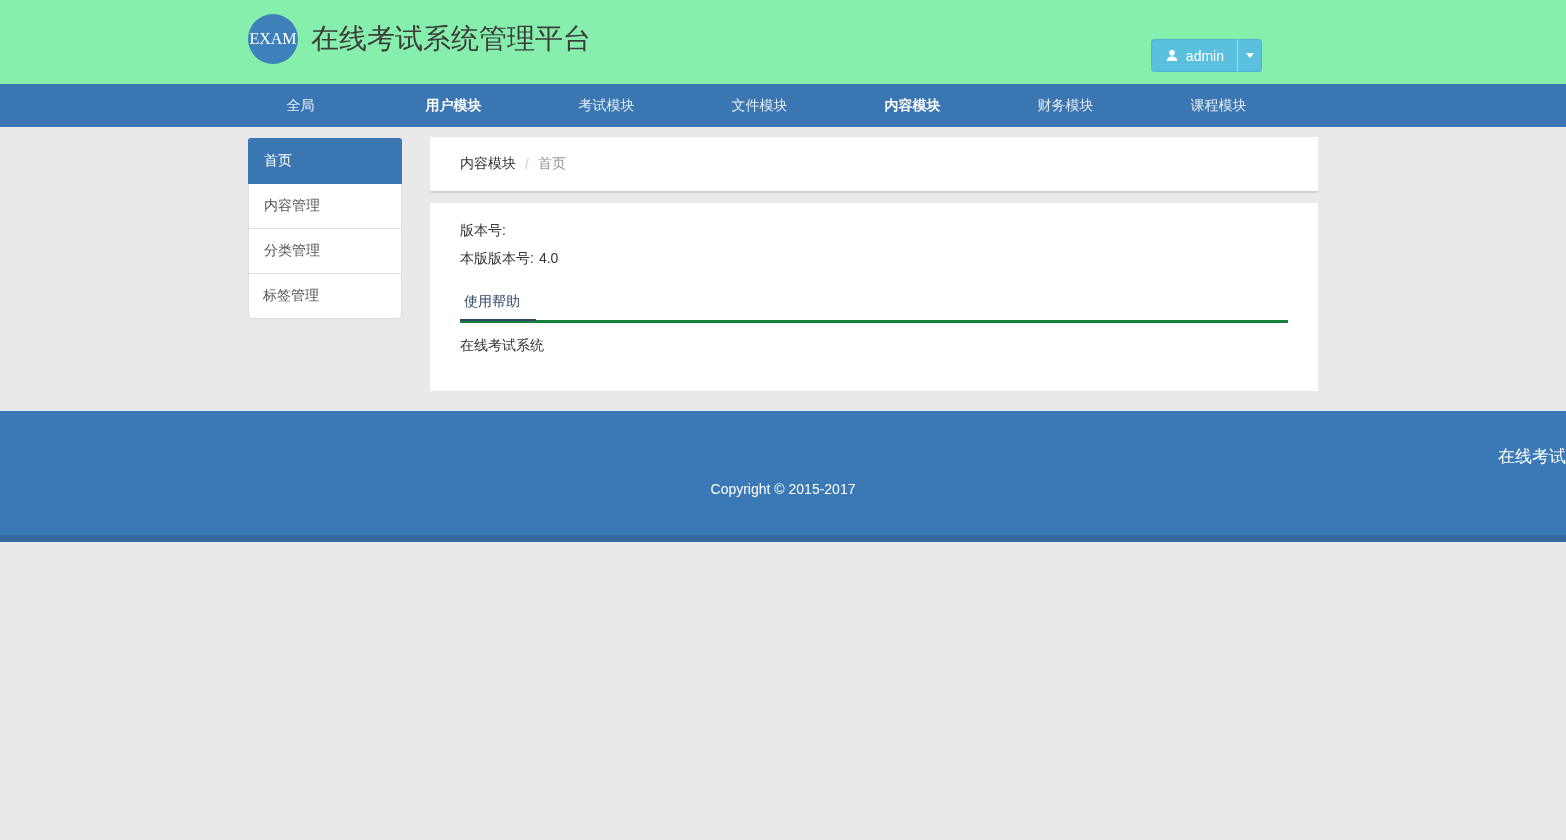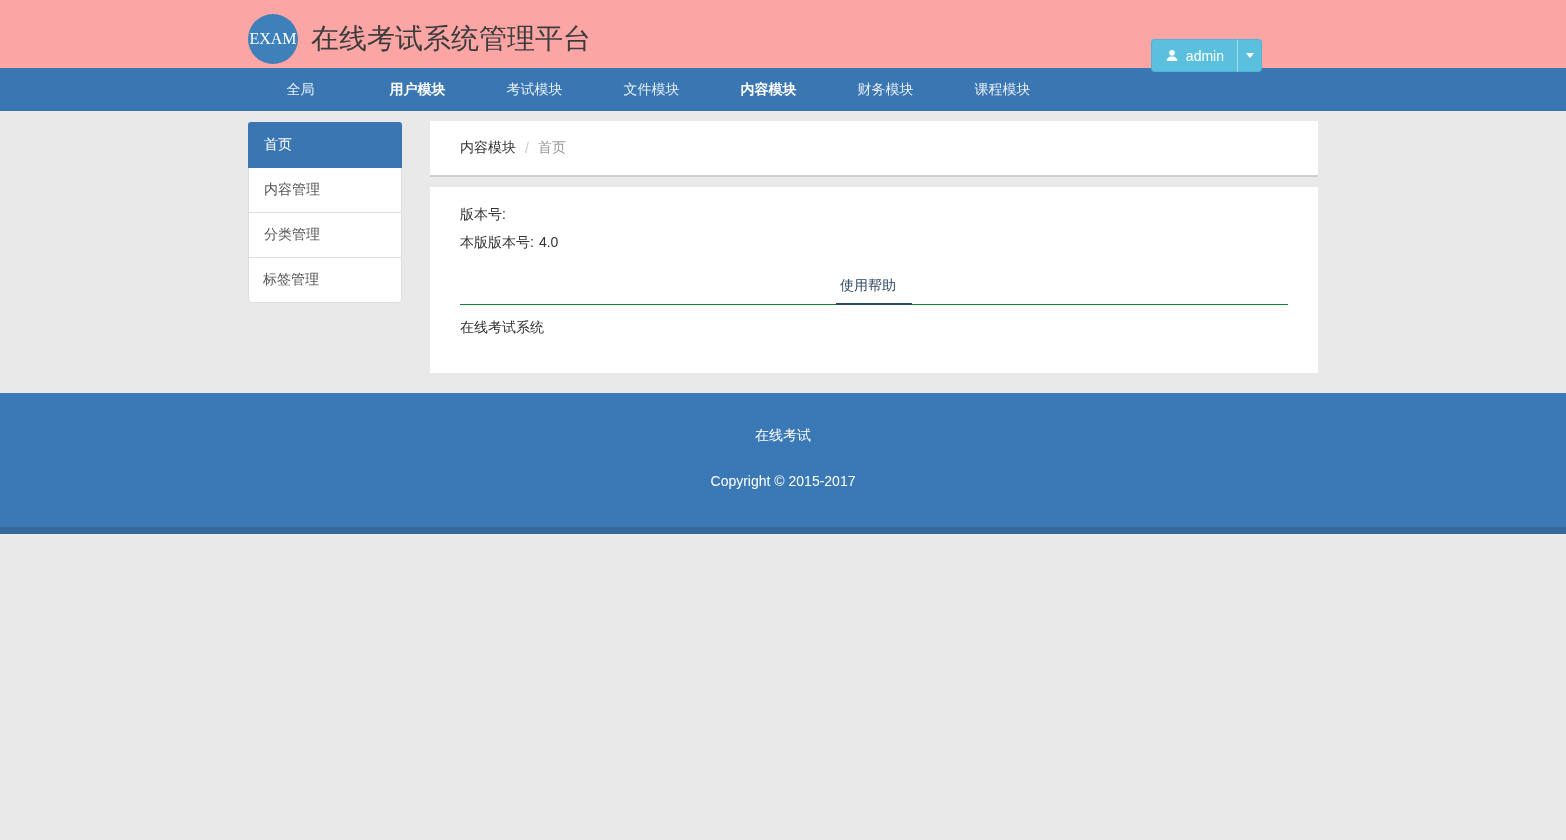--- a/index.html
+++ b/index.html
@@ -6,21 +6,21 @@
   html, body { margin: 0; padding: 0; }
   body {
     width: 1566px; height: 840px;
     background: #e9e9e9;
     font-family: "Liberation Sans", "DejaVu Sans", sans-serif;
     overflow: hidden;
   }
   .container { width: 1070px; margin: 0 auto; position: relative; }
 
   
-  .site-header { background: #fca5a5; height: 68px; }
+  .site-header { background: #86efac; height: 84px; }
   .header-inner { height: 78px; display: flex; align-items: center; }
   .brand { display: flex; align-items: center; cursor: pointer; }
   .logo-circle {
     width: 50px; height: 50px; border-radius: 50%;
     background: #3e80ba; color: #fff;
     display: flex; align-items: center; justify-content: center;
     font-family: "Liberation Serif", "DejaVu Serif", serif;
     font-size: 16px; letter-spacing: 0px;
   }
   .site-title {
@@ -48,21 +48,21 @@
   .caret {
     width: 0; height: 0; display: inline-block;
     border-left: 4px solid transparent; border-right: 4px solid transparent;
     border-top: 5px solid #ffffff;
   }
 
   
   .main-nav { background: #3a77b2; height: 43px; }
   .main-nav ul {
     list-style: none; margin: 0 0 0 -6px; padding: 0;
-    display: flex; height: 45px;
+    display: flex; height: 45px; gap: 36px;
   }
   .main-nav li {
     width: 117px; text-align: center; line-height: 43px;
     font-size: 14px; color: rgba(255,255,255,0.88); cursor: pointer;
     white-space: nowrap;
   }
   .main-nav li.active { color: #ffffff; font-weight: bold; }
 
   
   .main-row { display: flex; align-items: flex-start; padding-top: 10px; }
@@ -95,37 +95,37 @@
   .bc-sep { color: #ccc; margin: 0 9px; }
   .bc-page { color: #999; }
 
   .content-panel {
     background: #fff; margin-top: 10px;
     min-height: 173px; padding: 13px 30px 36px 30px;
     border: 1px solid #e7e7e7; border-width: 0;
   }
   .version-line { margin: 0; font-size: 14px; color: #333; line-height: 28px; }
   .version-value { margin-left: 5px; }
-  .help-tab-row { border-bottom: 1px solid #15803d; margin-top: 20px; text-align: center; }
+  .help-tab-row { border-bottom: 3px solid #15803d; margin-top: 20px; }
   .help-tab {
     display: inline-block; font-size: 14px; color: #2e4964;
     padding: 0 16px 8px 4px; margin-bottom: -1px;
     border-bottom: 2px solid #2e4964; cursor: pointer;
   }
   .help-text { margin: 14px 0 0 0; font-size: 14px; color: #333; }
 
   
   .site-footer {
     margin-top: 20px;
     background: #3a79b5;
     border-bottom: 7px solid #35699e;
     text-align: center; color: #fff;
     padding: 34px 0 38px 0;
   }
-  .footer-line1 { font-size: 14px; margin-bottom: 28px; }
+  .footer-line1 { font-size: 17px; margin-bottom: 13px; text-align: right; }
   .footer-line2 { font-size: 14px; }
 </style>
 </head>
 <body>
 
 <div class="page">
 
   <header class="site-header">
     <div class="container header-inner">
       <div class="brand">

